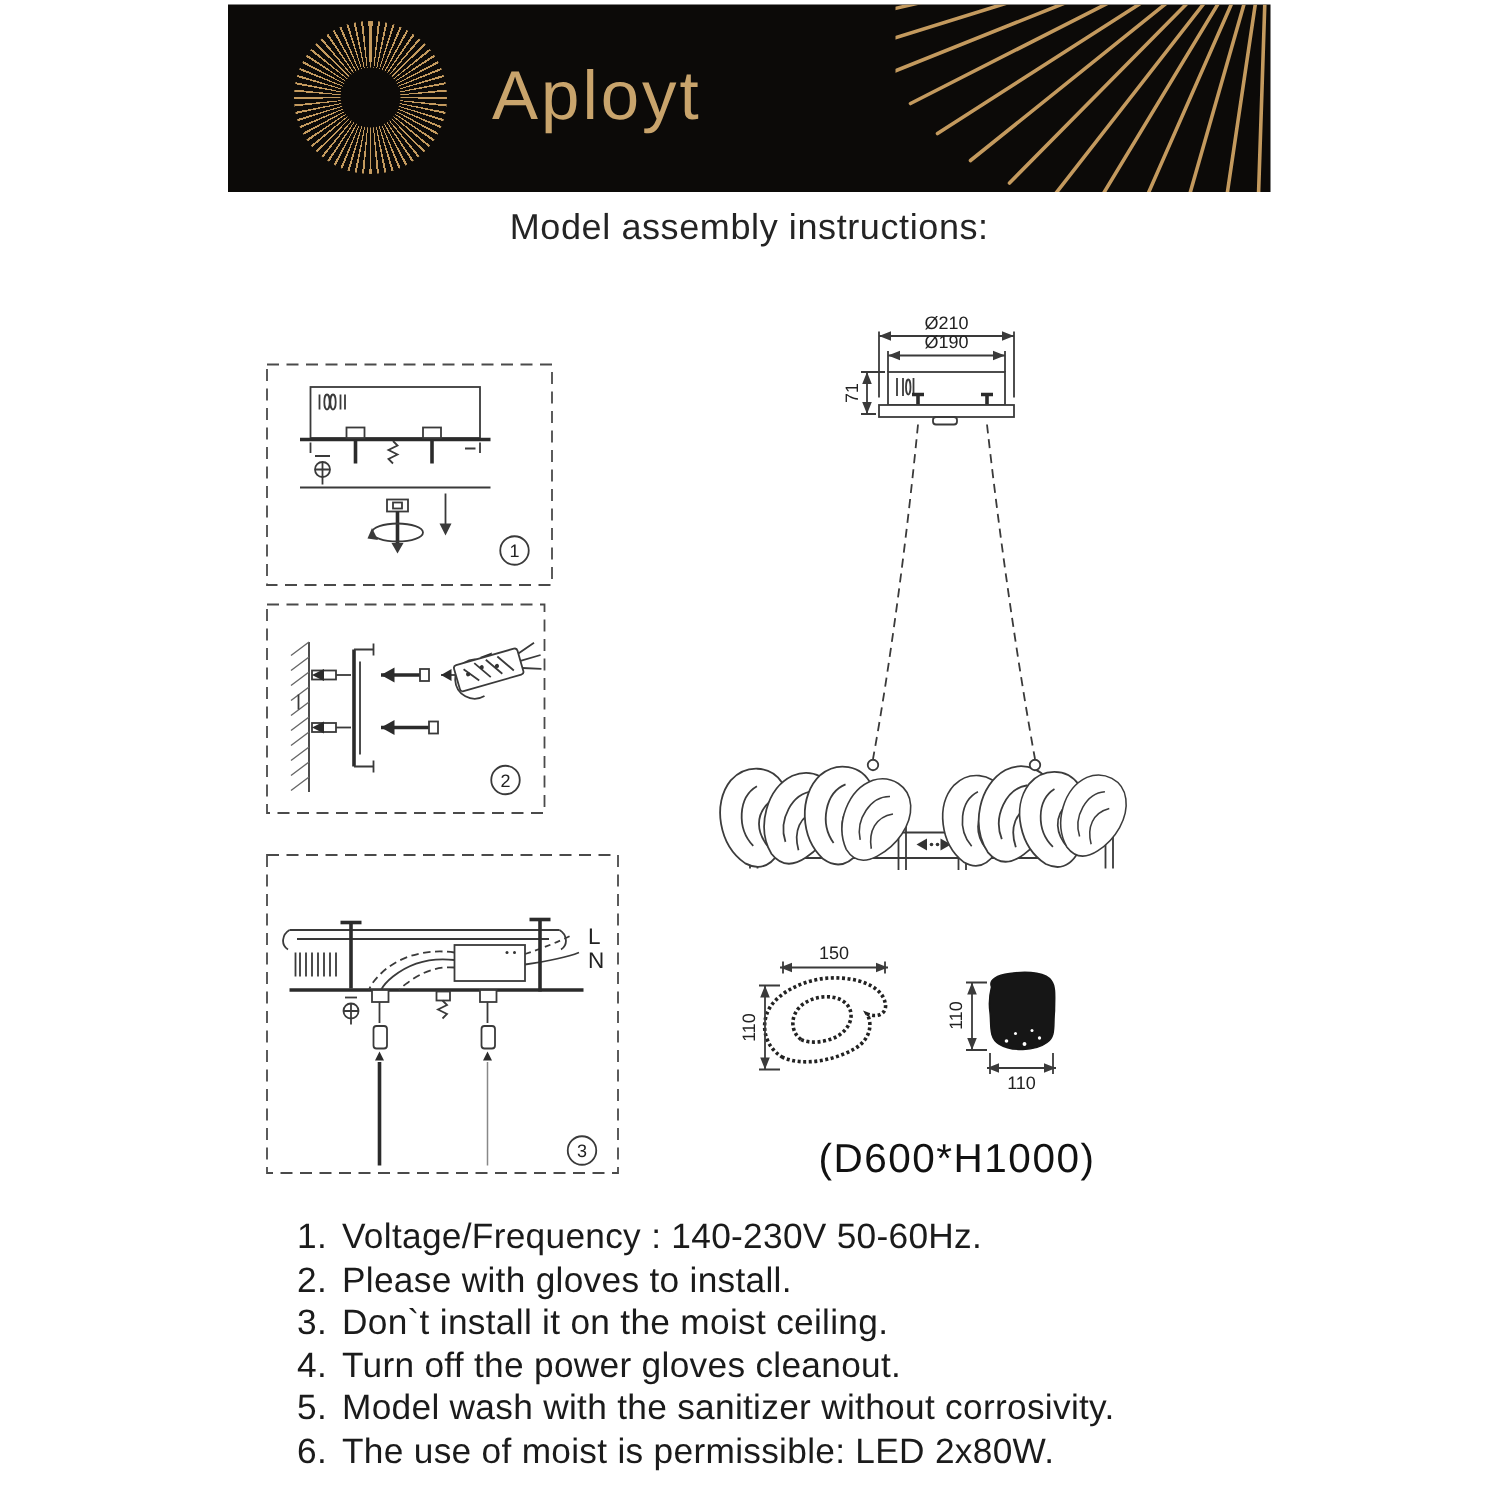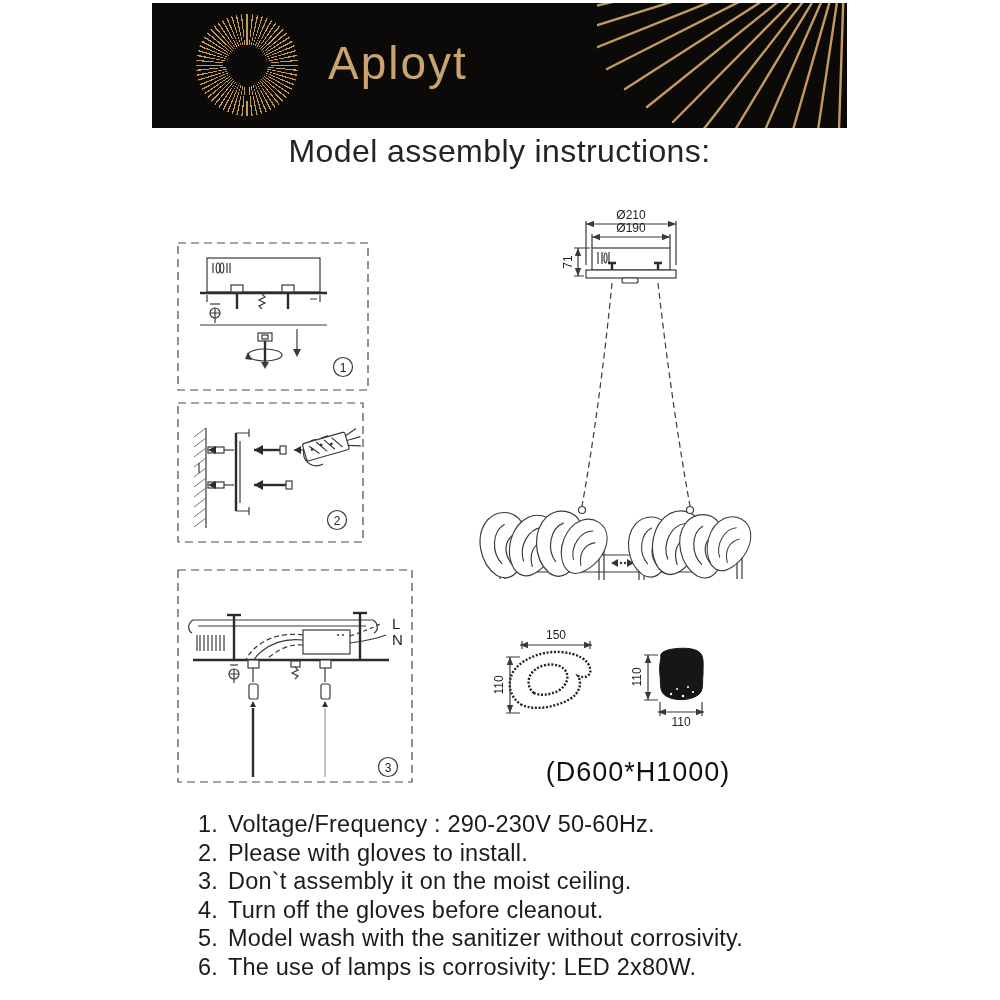--- a/index.html
+++ b/index.html
@@ -13,21 +13,21 @@
          background:repeating-conic-gradient(from 0deg,#c49a5e 0deg 1.6deg,rgba(0,0,0,0) 1.6deg 5.6deg);}
   .burst-core{position:absolute;left:31px;top:31px;width:40px;height:40px;border-radius:50%;
               background:#0c0a08;}
   .brand{position:absolute;left:176px;top:50%;transform:translateY(-55%);
          font-size:46px;font-weight:400;letter-spacing:2px;color:#c9a46c;}
   .fan{position:absolute;right:0;top:0;}
 
   
   .title-block{position:absolute;left:152px;top:138px;width:695px;text-align:center;
                color:#242424;letter-spacing:.4px;}
-  .title-line{font-size:32px;line-height:27px;}
+  .title-line{font-size:24px;line-height:27px;}
 
   
   .drawings{position:absolute;left:150px;top:205px;width:700px;height:600px;}
   .drawings svg{display:block;}
   .dash-box{fill:none;stroke:#4a4a4a;stroke-width:1.2;stroke-dasharray:8 5;}
   .ln{stroke:#3a3a3a;stroke-width:1.2;fill:none;}
   .lnb{stroke:#2b2b2b;stroke-width:2.4;fill:none;}
   .fillw{fill:#ffffff;stroke:#3a3a3a;stroke-width:1.2;}
   .dimtxt{font-family:"Liberation Sans",sans-serif;font-size:12px;fill:#222;}
   .steptxt{font-family:"Liberation Sans",sans-serif;font-size:12px;fill:#222;}
@@ -309,37 +309,37 @@
       </g>
 
       <text class="sizetxt" x="488" y="576" text-anchor="middle">(D600*H1000)</text>
     </g>
   </svg>
   </div>
 
   <div class="instructions">
     <div class="inst-row">
       <span class="inst-num">1.</span>
-      <span class="inst-text">Voltage/Frequency : 290-230V 50-60Hz.</span>
+      <span class="inst-text">Voltage/Frequency : 140-230V 50-60Hz.</span>
     </div>
     <div class="inst-row">
       <span class="inst-num">2.</span>
       <span class="inst-text">Please with gloves to install.</span>
     </div>
     <div class="inst-row">
       <span class="inst-num">3.</span>
-      <span class="inst-text">Don`t assembly it on the moist ceiling.</span>
+      <span class="inst-text">Don`t install it on the moist ceiling.</span>
     </div>
     <div class="inst-row">
       <span class="inst-num">4.</span>
-      <span class="inst-text">Turn off the gloves before cleanout.</span>
+      <span class="inst-text">Turn off the power gloves cleanout.</span>
     </div>
     <div class="inst-row">
       <span class="inst-num">5.</span>
       <span class="inst-text">Model wash with the sanitizer without corrosivity.</span>
     </div>
     <div class="inst-row">
       <span class="inst-num">6.</span>
-      <span class="inst-text">The use of lamps is corrosivity: LED 2x80W.</span>
+      <span class="inst-text">The use of moist is permissible: LED 2x80W.</span>
     </div>
   </div>
 
 </div>
 
 </body></html>

